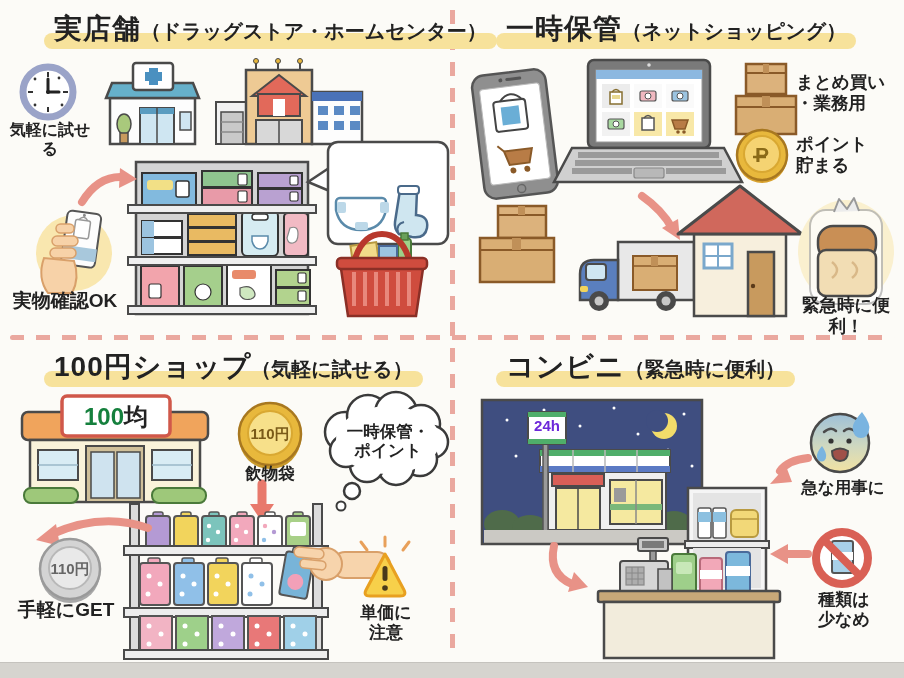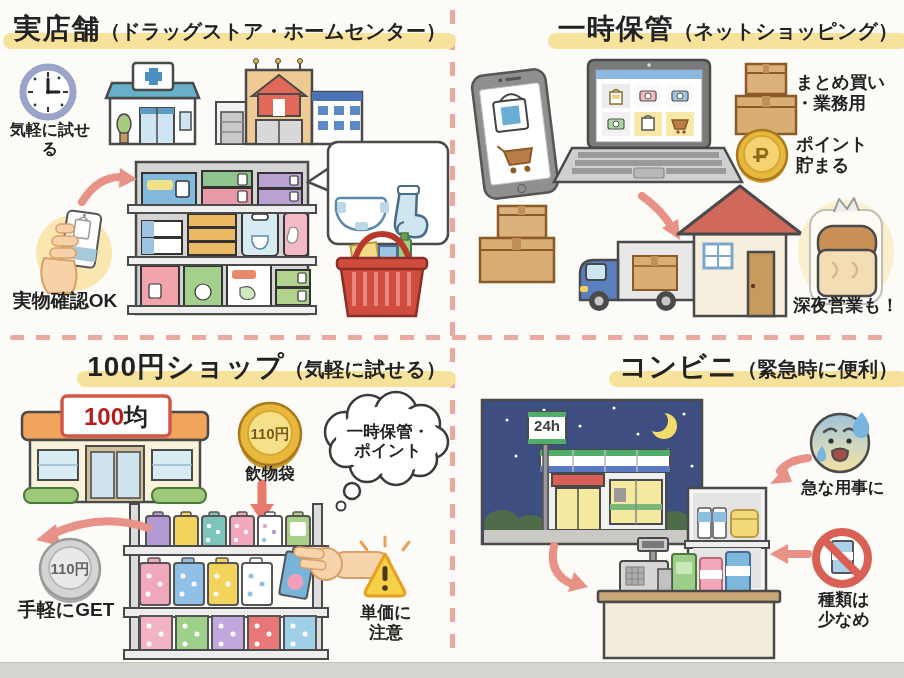--- a/index.html
+++ b/index.html
@@ -4,35 +4,35 @@
 <style>
   html,body{margin:0;padding:0;background:#fcfbf7;}
   #canvas{position:relative;width:904px;height:678px;background:#fcfbf7;overflow:hidden;
           font-family:"Liberation Sans","DejaVu Sans",sans-serif;color:#222;}
   .quad{position:absolute;width:452px;}
   #q1{left:0;top:0;height:338px;}
   #q2{left:452px;top:0;height:338px;}
   #q3{left:0;top:338px;height:340px;}
   #q4{left:452px;top:338px;height:340px;}
   .quad svg{position:absolute;left:0;top:0;}
-  .title-row{position:absolute;top:8px;left:0;width:100%;text-align:right;z-index:2;}
+  .title-row{position:absolute;top:8px;left:0;width:100%;text-align:left;z-index:2;padding-left:48px;}
   .q-title{position:relative;display:inline-block;padding:2px 6px;white-space:nowrap;}
   .q-title::before{content:'';position:absolute;left:-4px;right:-4px;bottom:1px;height:16px;
                    background:#f7e29b;border-radius:9px;z-index:-1;}
   .t-main{font-size:28px;font-weight:700;letter-spacing:1px;}
   .t-sub{font-size:20px;font-weight:700;letter-spacing:0px;}
   .lbl{position:absolute;font-weight:700;color:#222;text-align:center;line-height:1.18;z-index:3;}
   .divider{position:absolute;z-index:1;}
   .divider.h{left:10px;width:884px;top:335px;height:5px;border-radius:3px;
              background:repeating-linear-gradient(90deg,#eaa89f 0 14px,transparent 14px 26px);}
   .divider.v{top:10px;height:648px;left:450px;width:5px;
              background:repeating-linear-gradient(180deg,#eaa89f 0 14px,transparent 14px 26px);}
   .bottom-strip{position:absolute;left:0;right:0;bottom:0;height:15px;background:#d6d4cf;
                 border-top:1px solid #c5c3be;z-index:0;}
-  .sign-num{color:#b91c1c;}
+  .sign-num{color:#15803d;}
   .sign-kanji{color:#222;}
   svg text{font-family:"Liberation Sans","DejaVu Sans",sans-serif;}
 </style>
 </head>
 <body>
 
 <div id="canvas">
 
   <div class="divider h"></div>
   <div class="divider v"></div>
@@ -327,21 +327,21 @@
     </svg>
 
     <div class="lbl" style="left:344px;top:134px;width:102px;font-size:17.5px;text-align:left;">
       <div>ポイント</div>
       <div>貯まる</div>
     </div>
     <div class="lbl" style="left:344px;top:72px;width:102px;font-size:17.5px;text-align:left;">
       <div>まとめ買い</div>
       <div>・業務用</div>
     </div>
-    <div class="lbl" style="left:338px;top:295px;width:112px;font-size:17.5px;">深夜営業も！</div>
+    <div class="lbl" style="left:338px;top:295px;width:112px;font-size:17.5px;">緊急時に便利！</div>
   </section>
 
   <section class="quad" id="q3">
     <div class="title-row">
       <span class="q-title"><span class="t-main">100円ショップ</span><span class="t-sub">（気軽に試せる）</span></span>
     </div>
 
     <svg width="452" height="340" viewBox="0 0 452 340">
       <g>
         <rect x="22" y="74" width="186" height="28" rx="6" fill="#f0a45c" stroke="#4a4a4a" stroke-width="2.5"></rect>
@@ -643,21 +643,21 @@
         <rect x="380" y="214" width="21" height="8" fill="#fff"></rect>
         <circle cx="390" cy="220" r="26" fill="none" stroke="#d96055" stroke-width="8"></circle>
         <line x1="372" y1="202" x2="408" y2="238" stroke="#d96055" stroke-width="8"></line>
       </g>
       <g>
         <line x1="356" y1="216" x2="334" y2="216" stroke="#e89287" stroke-width="8" stroke-linecap="round"></line>
         <polygon points="336,206 318,216 336,226" fill="#e89287"></polygon>
       </g>
     </svg>
 
-    <div class="lbl" style="left:76px;top:79px;width:38px;font-size:15px;color:#404040;">24h</div>
+    <div class="lbl" style="left:76px;top:79px;width:38px;font-size:15px;color:#6d28d9;">24h</div>
     <div class="lbl" style="left:338px;top:140px;width:106px;font-size:16.5px;">急な用事に</div>
     <div class="lbl" style="left:354px;top:252px;width:76px;font-size:17px;">
       <div>種類は</div>
       <div>少なめ</div>
     </div>
   </section>
 
 </div>
 
 </body></html>

